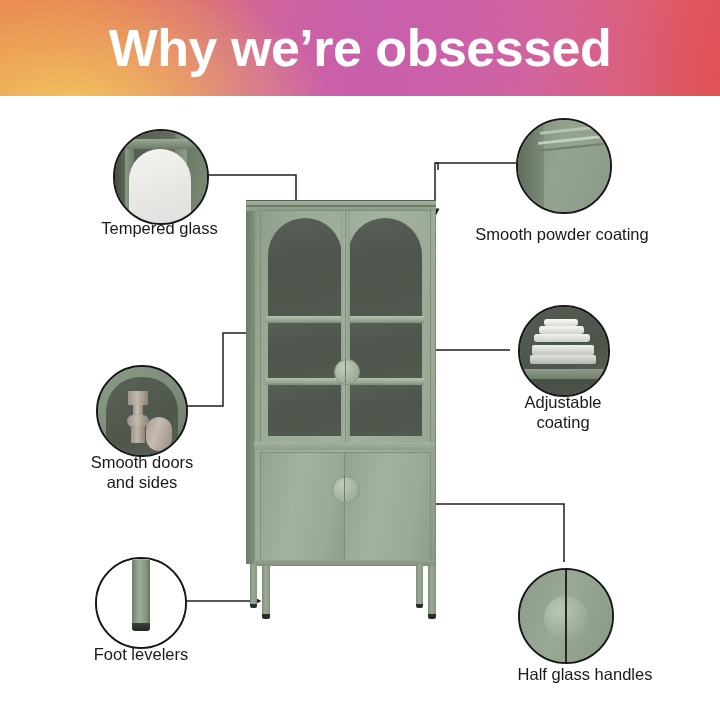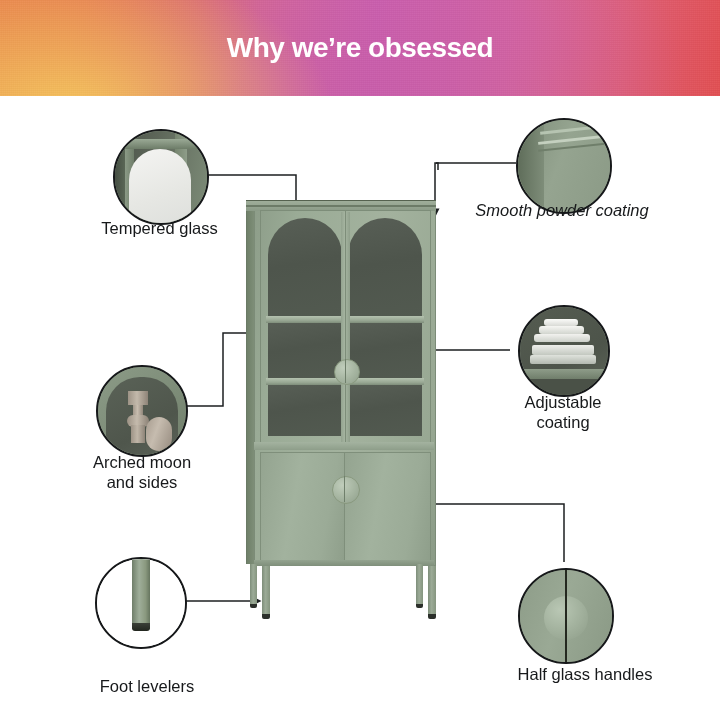--- a/index.html
+++ b/index.html
@@ -48,21 +48,21 @@
       repeating-linear-gradient(0deg, rgba(255,255,255,0.09) 0px, rgba(255,255,255,0.09) 1px, rgba(0,0,0,0.05) 1px, rgba(0,0,0,0.05) 2px),
       repeating-linear-gradient(90deg, rgba(255,255,255,0.07) 0px, rgba(255,255,255,0.07) 1px, rgba(0,0,0,0.04) 1px, rgba(0,0,0,0.04) 2px);
     pointer-events: none;
   }
   #banner-title {
     position: absolute;
     left: 0; right: 0;
     top: 24px;
     text-align: center;
     color: #ffffff;
-    font-size: 28px;
+    font-size: 52px;
     font-weight: bold;
     letter-spacing: -0.5px;
     line-height: 48px;
     white-space: nowrap;
   }
 
   
   .callout { position: absolute; }
   .callout-circle {
     position: absolute;
@@ -280,21 +280,21 @@
                 background:linear-gradient(90deg,#5f6d5a 0%,#7e8d79 100%);"></div>
     <div style="position:absolute; left:22px; top:8px; width:70px; height:3px;
                 background:#b6c4b1; transform:rotate(-6deg);"></div>
     <div style="position:absolute; left:20px; top:18px; width:74px; height:3px;
                 background:#c4d0bf; transform:rotate(-6deg);"></div>
     <div style="position:absolute; left:20px; top:26px; width:74px; height:2px;
                 background:#6f7e6a; transform:rotate(-6deg);"></div>
     <div style="position:absolute; left:14px; top:2px; width:4px; height:5px;
                 background:#aebaa9;"></div>
   </div>
-  <div class="callout-label" style="left:452px; top:200px; width:220px;font-style:italic;">Smooth powder coating</div>
+  <div class="callout-label" style="left:452px; top:224px; width:220px;">Smooth powder coating</div>
 </div>
 
 <div class="callout">
   <div class="callout-circle" style="left:518px; top:305px; width:88px; height:88px;">
     <div class="art" style="background:linear-gradient(150deg,#555c51 0%,#4d544a 60%,#5e6659 100%);"></div>
     <div style="position:absolute; left:0; top:62px; width:88px; height:10px;
                 background:linear-gradient(180deg,#8e9c89 0%,#707e6b 100%);"></div>
     <div style="position:absolute; left:0; top:72px; width:88px; height:16px;
                 background:#4a5147;"></div>
 
@@ -324,34 +324,34 @@
                 background:linear-gradient(90deg,#9d9386 0%,#c3b9ab 45%,#8e8478 100%);"></div>
     <div style="position:absolute; left:35px; top:38px; width:10px; height:10px;
                 background:linear-gradient(90deg,#a1978a 0%,#c8bdaf 45%,#91877b 100%);"></div>
     <div style="position:absolute; left:29px; top:48px; width:22px; height:12px; border-radius:9px;
                 background:linear-gradient(90deg,#9b9184 0%,#c5bbad 45%,#8c8276 100%);"></div>
     <div style="position:absolute; left:33px; top:58px; width:14px; height:18px;
                 background:linear-gradient(90deg,#9d9386 0%,#c0b6a8 45%,#8e8478 100%);"></div>
     <div style="position:absolute; left:48px; top:50px; width:26px; height:34px; border-radius:13px;
                 background:linear-gradient(110deg,#a69b8e 0%,#c6bcaf 40%,#968b7f 100%);"></div>
   </div>
-  <div class="callout-label" style="left:68px; top:452px; width:148px;">Arched moon
+  <div class="callout-label" style="left:68px; top:452px; width:148px;">Smooth doors
 and sides</div>
 </div>
 
 <div class="callout">
   <div class="callout-circle" style="left:95px; top:557px; width:88px; height:88px; background:#ffffff;">
     <div class="art" style="background:#ffffff;"></div>
     <div style="position:absolute; left:35px; top:-2px; width:18px; height:72px;
                 background:linear-gradient(90deg,#6f7e6a 0%,#9fae9a 40%,#8a997f 75%,#66755f 100%);"></div>
     <div style="position:absolute; left:35px; top:64px; width:18px; height:8px;
                 border-radius:0 0 3px 3px;
                 background:linear-gradient(180deg,#3a3f37 0%,#22261f 100%);"></div>
   </div>
-  <div class="callout-label" style="left:74px; top:644px; width:146px;margin-top:32px;">Foot levelers</div>
+  <div class="callout-label" style="left:68px; top:644px; width:146px;">Foot levelers</div>
 </div>
 
 <div class="callout">
   <div class="callout-circle" style="left:518px; top:568px; width:92px; height:92px;">
     <div class="art" style="background:linear-gradient(110deg,#8d9c88 0%,#9aa995 45%,#8a9985 100%);"></div>
     <div style="position:absolute; left:24px; top:26px; width:44px; height:44px; border-radius:50%;
                 background:radial-gradient(circle at 36% 32%, #b9c7b4 0%, #a3b29e 50%, #8d9c88 100%);"></div>
     <div style="position:absolute; left:45px; top:0; width:1.6px; height:92px;
                 background:#24281f;"></div>
   </div>

